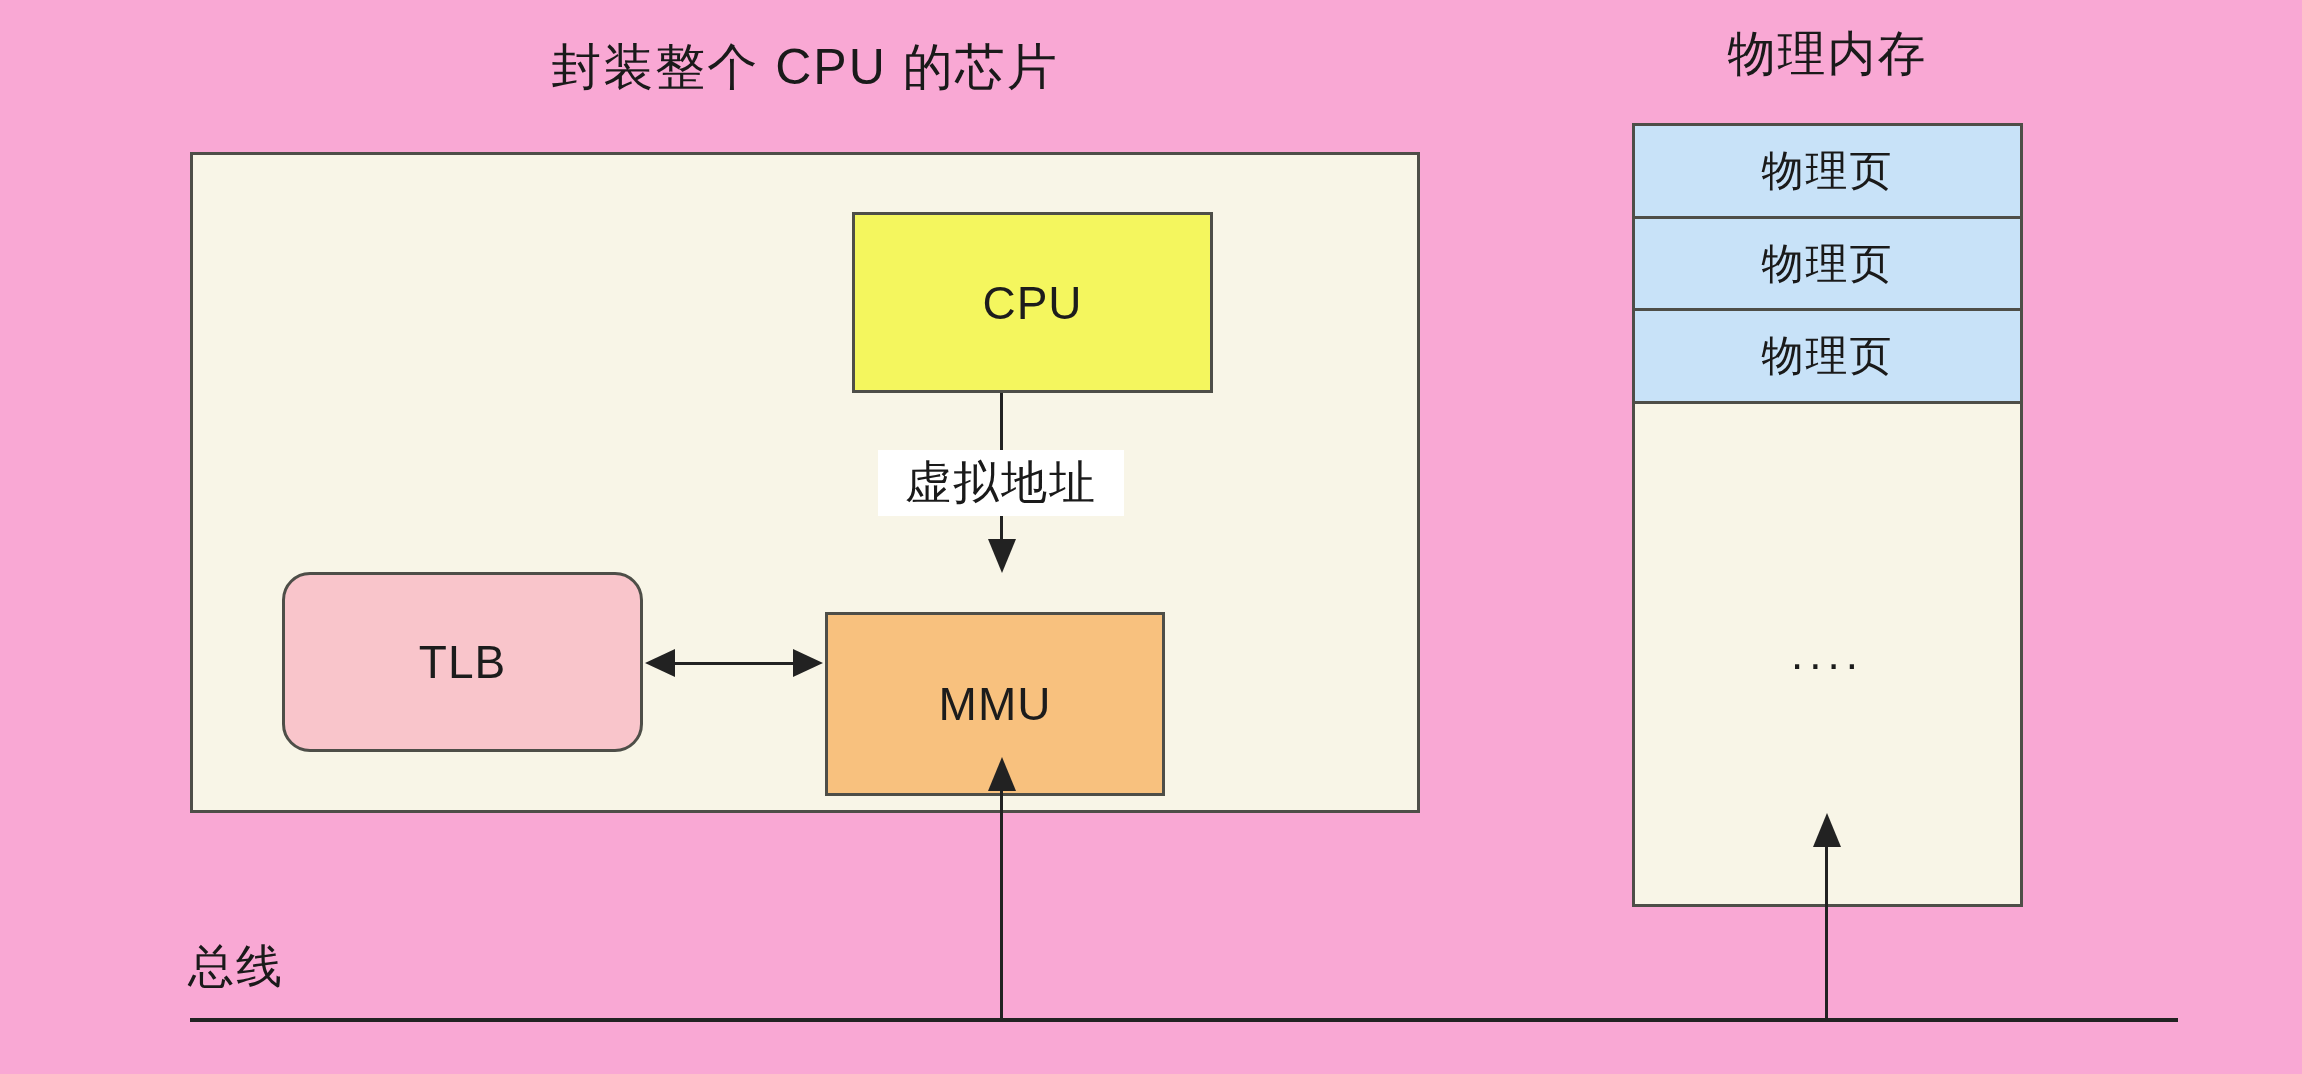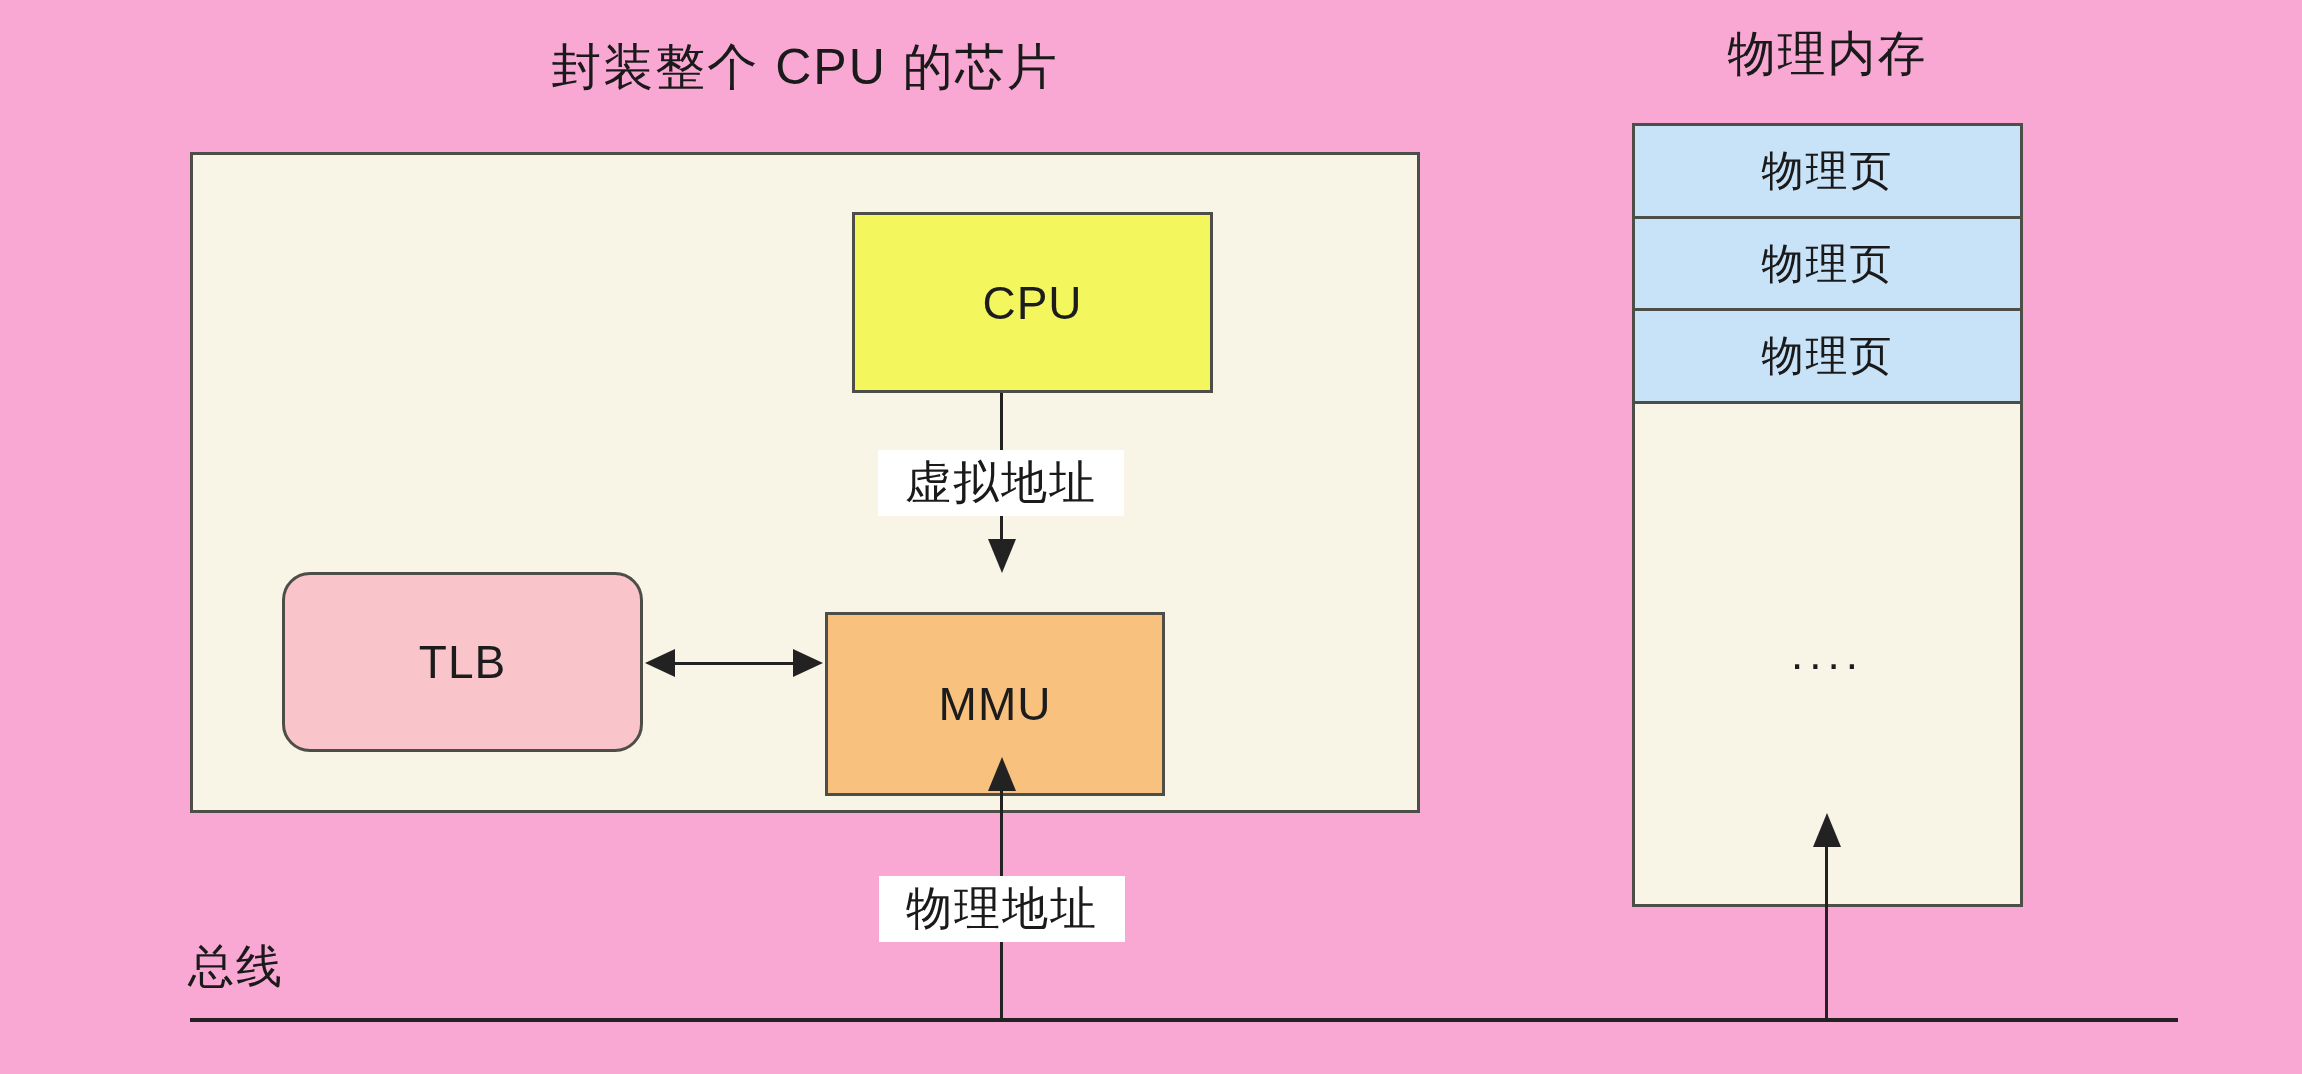--- a/index.html
+++ b/index.html
@@ -162,18 +162,17 @@
   <div class="abs arrowhead arrow-left" style="left:645px; top:649px;"></div>
   <div class="abs arrowhead arrow-right" style="left:793px; top:649px;"></div>
 
   <div class="abs vline" style="left:1000px; top:791px; height:229px;"></div>
   <div class="abs arrowhead arrow-up" style="left:988px; top:757px;"></div>
 
   <div class="abs vline" style="left:1825px; top:847px; height:173px;"></div>
   <div class="abs arrowhead arrow-up" style="left:1813px; top:813px;"></div>
 
   <div class="abs edge-label va-label">虚拟地址</div>
-  <div class="abs edge-label pa-label">物理地址</div>
 
   <div class="abs bus-label">总线</div>
   <div class="abs bus-line"></div>
 
 </div>
 
 </body></html>

